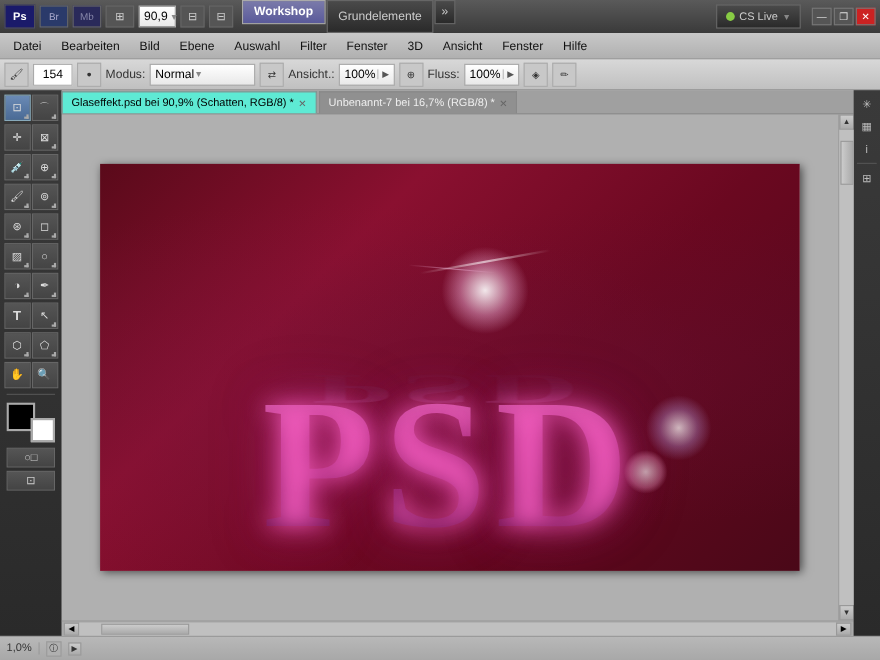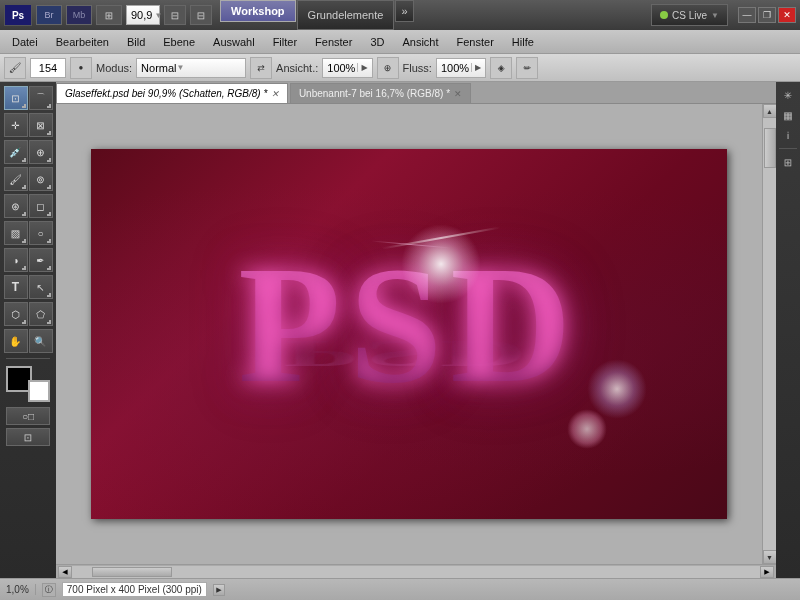--- a/index.html
+++ b/index.html
@@ -184,21 +184,21 @@
       display: flex;
       align-items: center;
       justify-content: center;
     }
     .opt-select {
       background: linear-gradient(to bottom, #fff, #e8e8e8);
       border: 1px solid #aaa;
       height: 20px;
       font-size: 11px;
       padding: 0 4px;
-      width: 110px;
+      width: 96px;
       display: flex;
       align-items: center;
       cursor: pointer;
     }
     .opt-percent {
       background: linear-gradient(to bottom, #fff, #e8e8e8);
       border: 1px solid #aaa;
       height: 20px;
       font-size: 11px;
       padding: 0 4px;
@@ -338,23 +338,22 @@
       padding: 2px 8px;
       font-size: 10px;
       cursor: pointer;
       border: 1px solid #888;
       border-bottom: none;
       margin-right: 2px;
       height: 20px;
       gap: 4px;
     }
     .doc-tab.active {
-      background: #ffffff;
+      background: #5eead4;
       border-color: #888;
-      font-style: italic;
     }
     .doc-tab.inactive {
       background: #909090;
       color: #eee;
     }
     .tab-close {
       font-size: 9px;
       color: #666;
       cursor: pointer;
     }
@@ -379,21 +378,21 @@
       overflow: hidden;
       box-shadow: 2px 2px 8px rgba(0,0,0,0.6);
     }
 
     
     .psd-text-container {
       position: absolute;
       width: 100%;
       height: 100%;
       display: flex;
-      align-items: center;
+      align-items: flex-end;
       justify-content: center;
     }
 
     .psd-text {
       font-family: 'Times New Roman', Georgia, serif;
       font-size: 168px;
       font-weight: bold;
       color: transparent;
       text-shadow:
         0 0 20px rgba(255,100,200,0.8),
@@ -786,15 +785,14 @@
     <div class="rp-btn">▦</div>
     <div class="rp-btn">ℹ</div>
     <div style="width:18px;height:1px;background:#555;margin:2px 0;"></div>
     <div class="rp-btn">⊞</div>
   </div>
 </div>
 
 <div id="status-bar">
   <span class="status-zoom">1,0%</span>
   <div class="tool-icon-btn" style="width:14px;height:14px;font-size:8px;background:#b0b0b0;border:1px solid #999;">ⓘ</div>
-  <div class="status-info-box">700 Pixel x 400 Pixel (300 ppi)</div>
   <div class="status-arrow-btn">▶</div>
 </div>
 
 </body></html>

